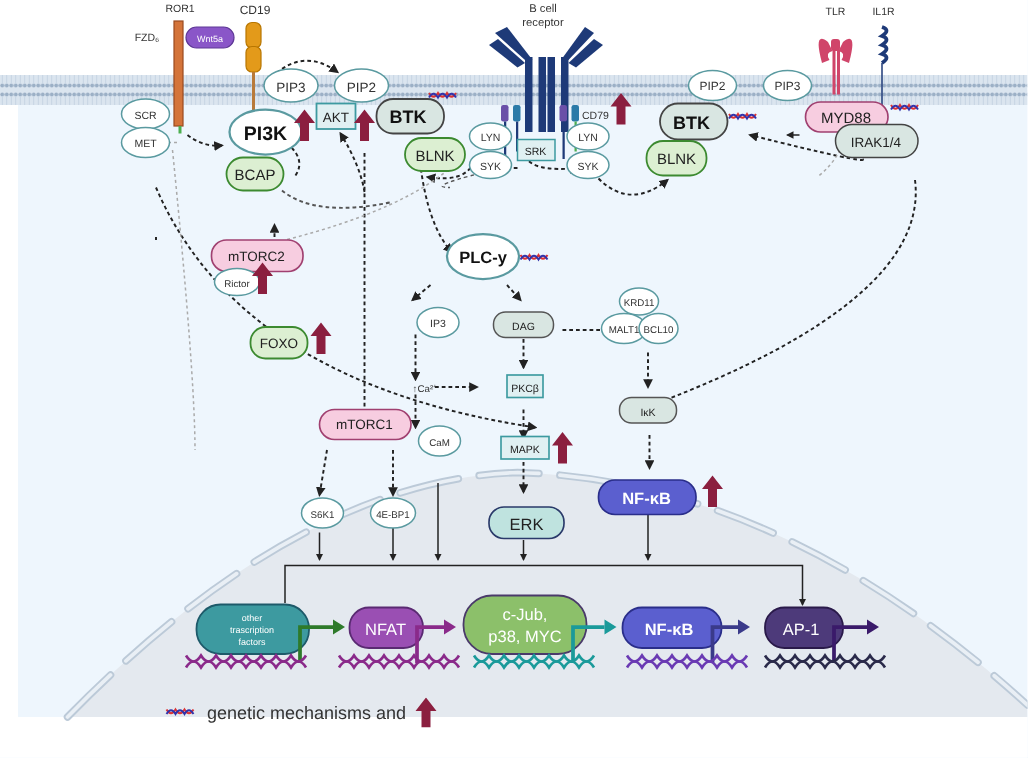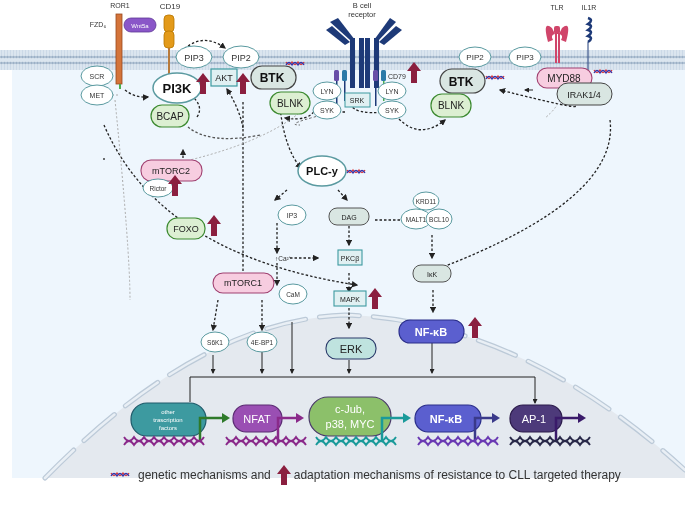--- a/index.html
+++ b/index.html
@@ -365,14 +365,13 @@
 
 <div class="legend">
   <svg width="22" height="12" style="position:relative;margin-left:10px;">
     <path d="M1,4 q3,5 6,0 q3,5 6,0 q3,5 6,0" fill="none" stroke="#d33" stroke-width="1.3"></path>
     <path d="M1,7 q3,-5 6,0 q3,-5 6,0 q3,-5 6,0" fill="none" stroke="#33a" stroke-width="1.3"></path>
   </svg>
   <span style="margin-left:6px;">genetic mechanisms and</span>
   <svg width="16" height="20" style="position:relative;margin-left:5px;">
     <path d="M1,9 l7,-9 l7,9 h-4 v11 h-6 v-11 z" fill="#8b1f3f"></path>
   </svg>
-  <span style="margin-left:2px;">adaptation mechanisms of resistance to CLL targeted therapy</span>
 </div>
 
 </body></html>

